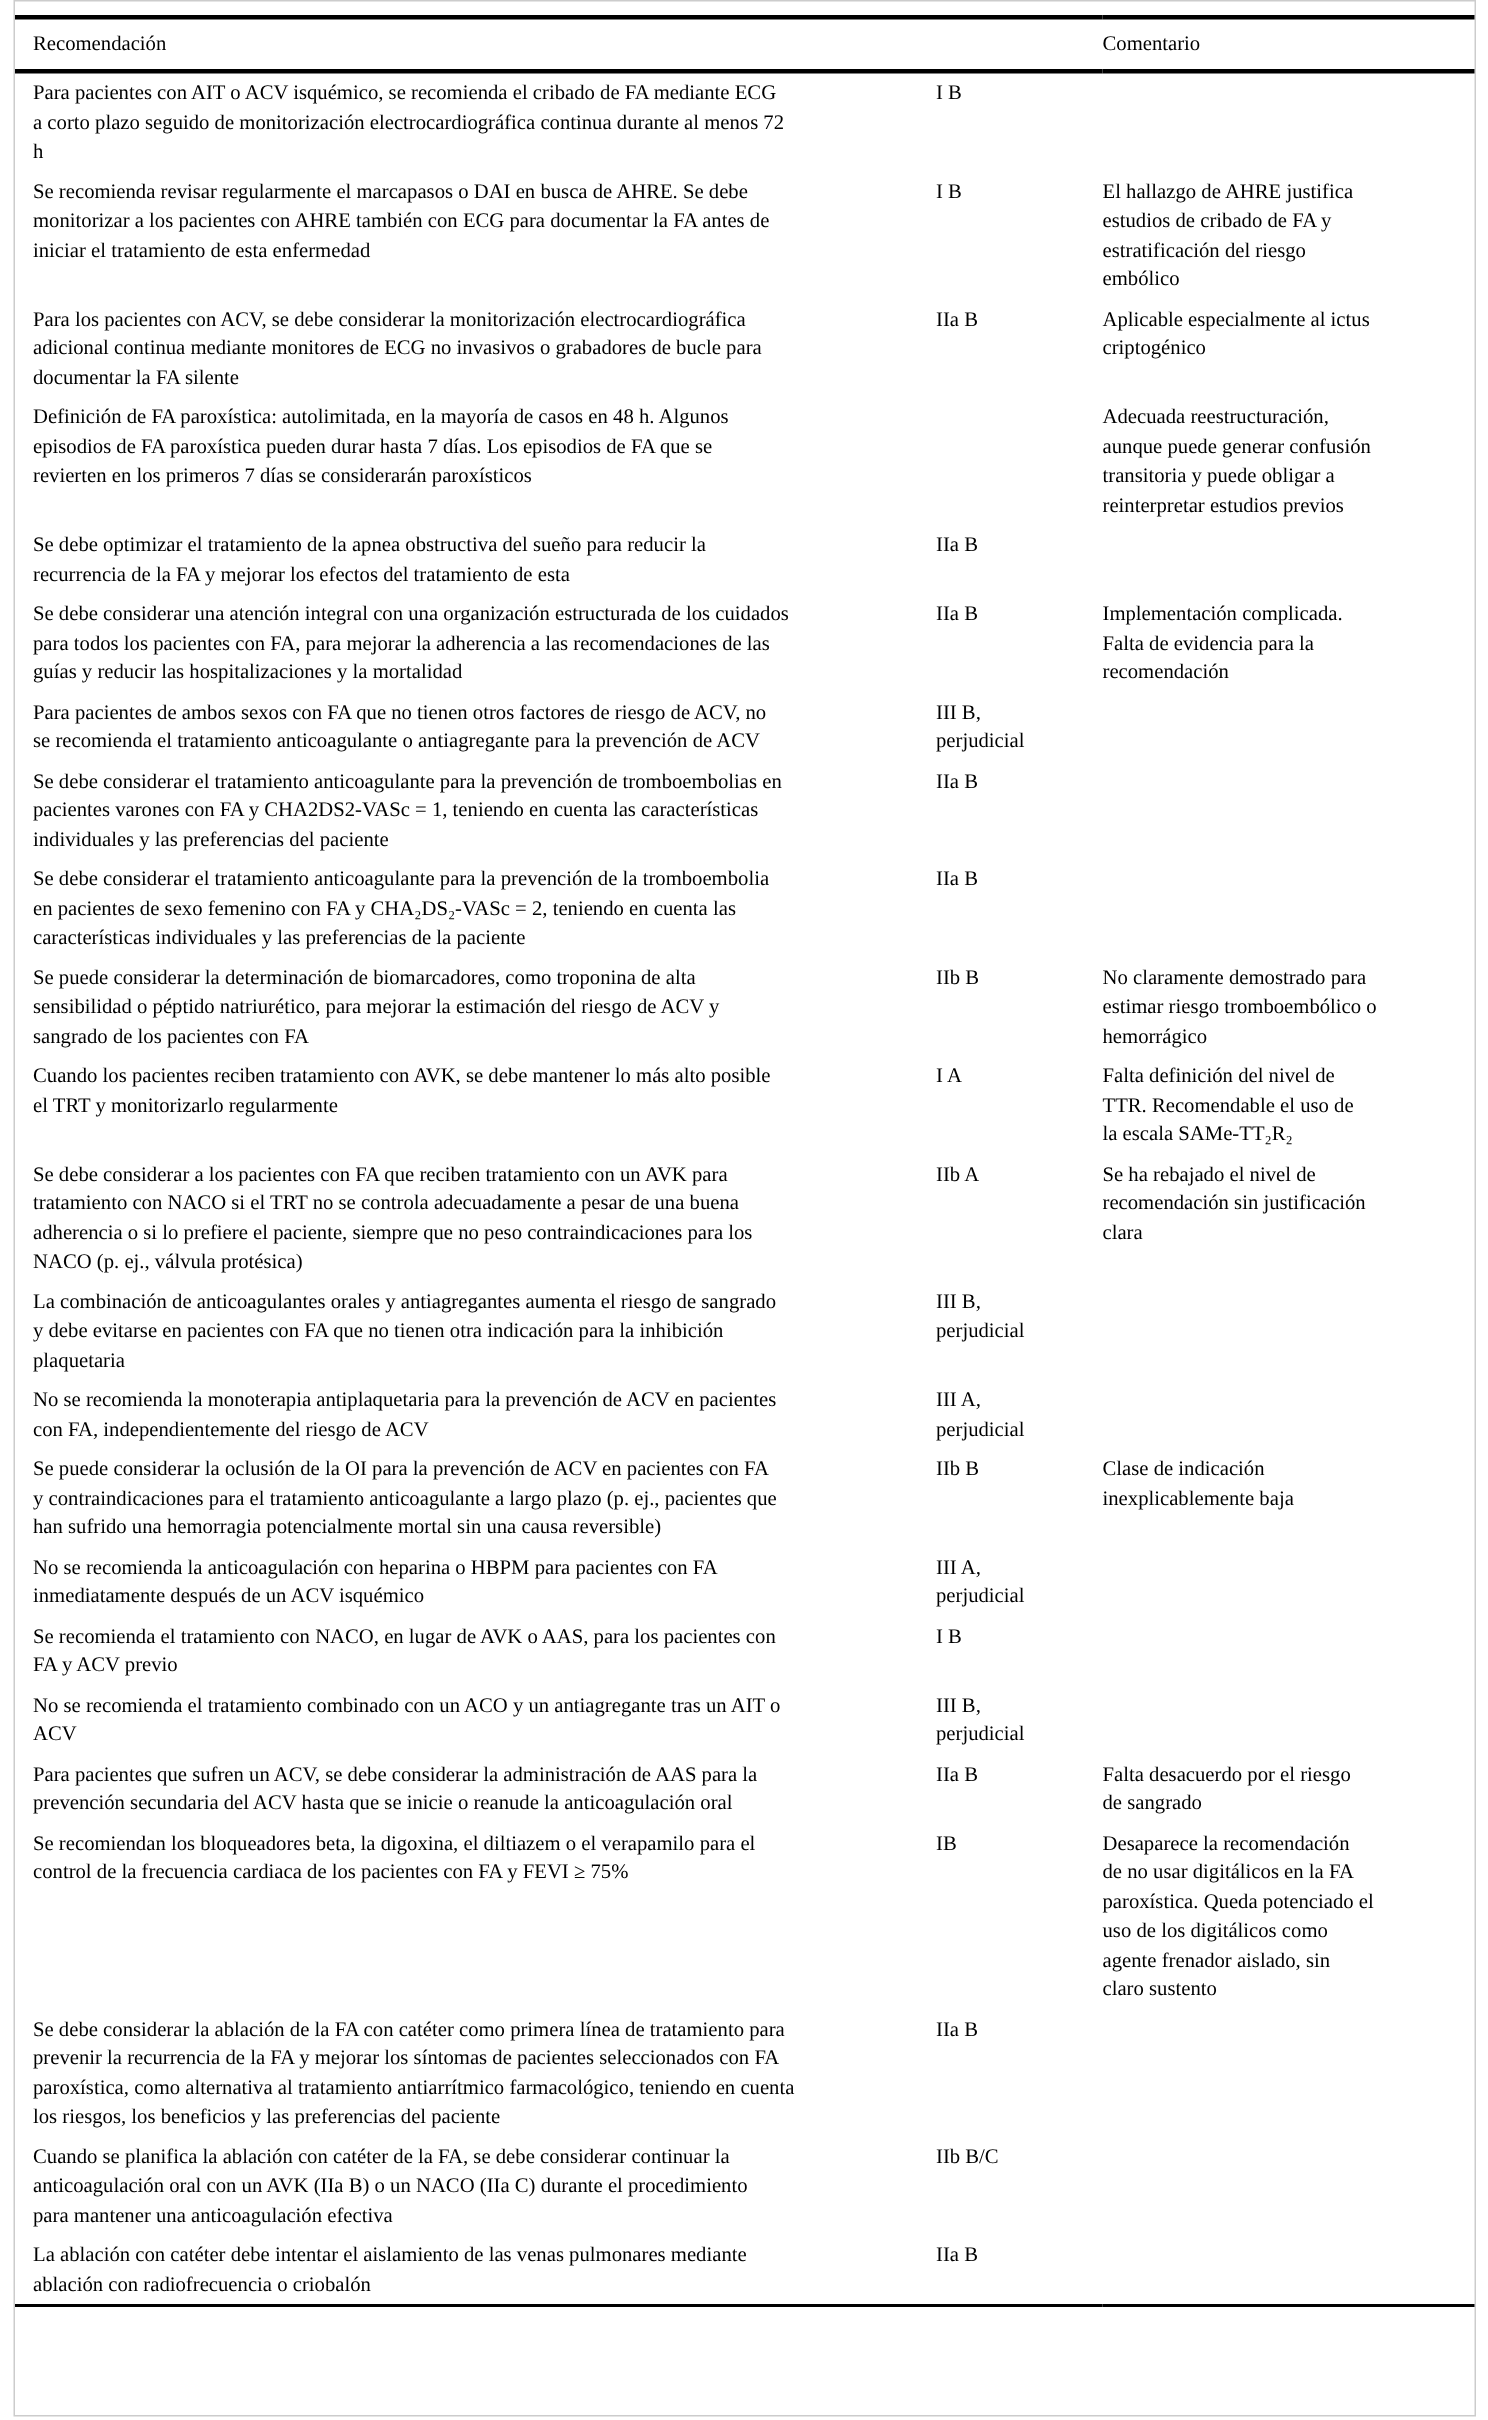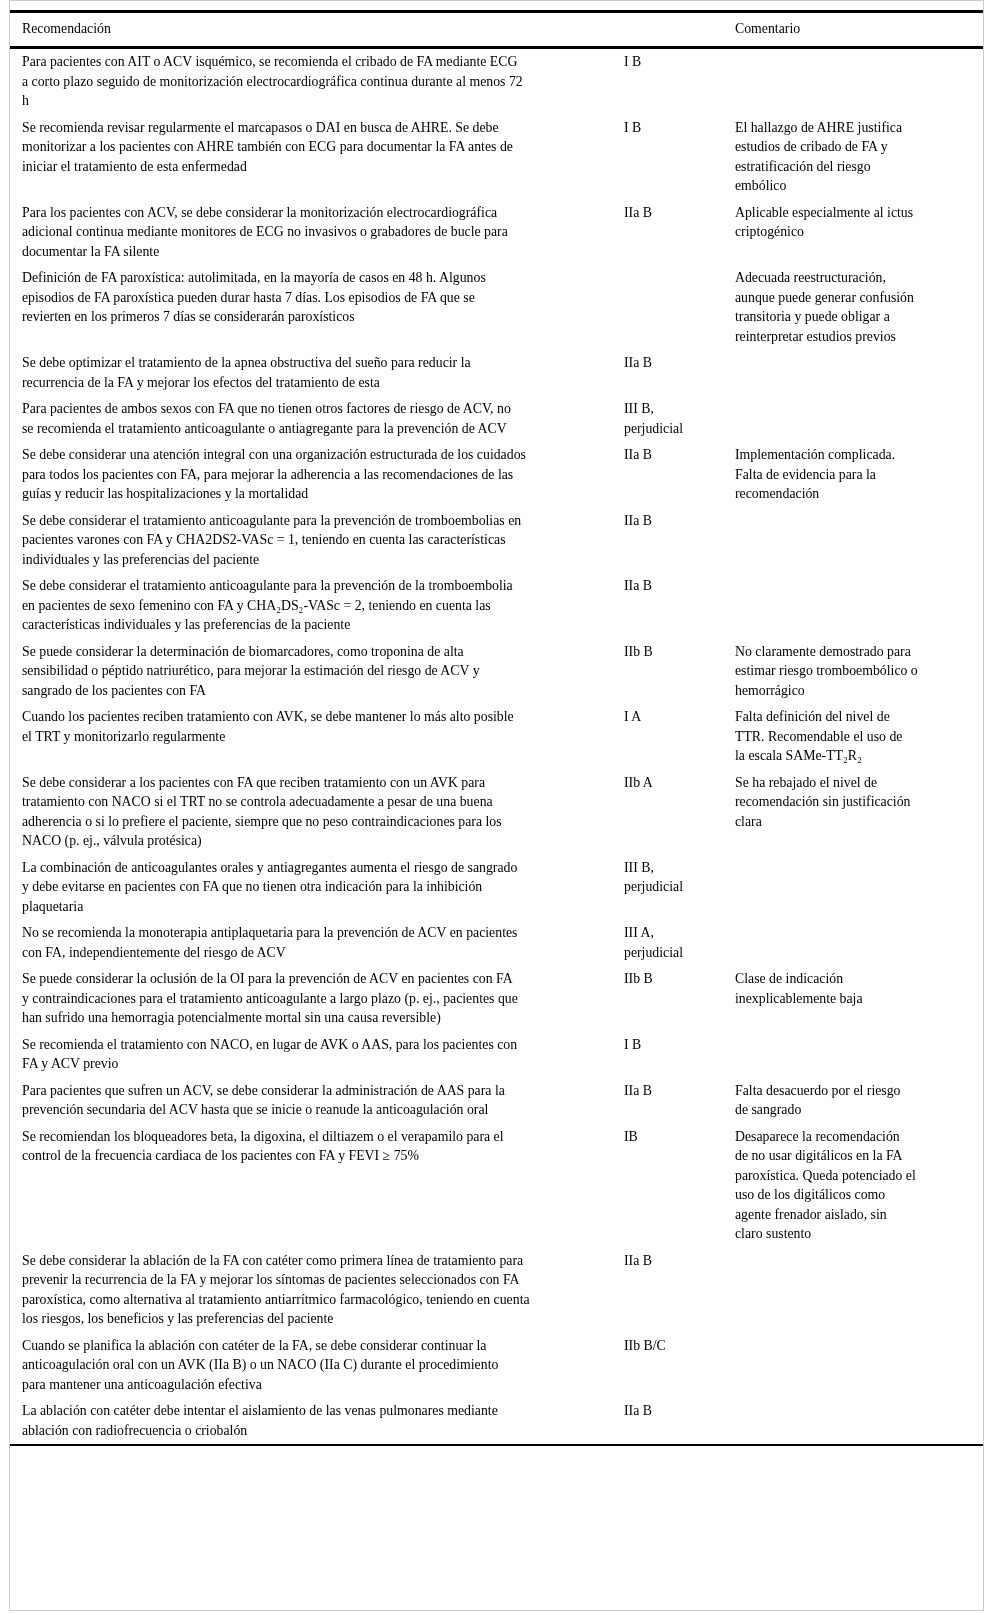--- a/index.html
+++ b/index.html
@@ -116,34 +116,34 @@
 transitoria y puede obligar a
 reinterpretar estudios previos</td>
           </tr>
           <tr>
             <td class="rec">Se debe optimizar el tratamiento de la apnea obstructiva del sueño para reducir la
 recurrencia de la FA y mejorar los efectos del tratamiento de esta</td>
             <td class="cls">IIa B</td>
             <td class="com"></td>
           </tr>
           <tr>
+            <td class="rec">Se debe considerar una atención integral con una organización estructurada de los cuidados
+para todos los pacientes con FA, para mejorar la adherencia a las recomendaciones de las
+guías y reducir las hospitalizaciones y la mortalidad</td>
+            <td class="cls">IIa B</td>
+            <td class="com">Implementación complicada.
+Falta de evidencia para la
+recomendación</td>
+          </tr>
+          <tr>
             <td class="rec">Para pacientes de ambos sexos con FA que no tienen otros factores de riesgo de ACV, no
 se recomienda el tratamiento anticoagulante o antiagregante para la prevención de ACV</td>
             <td class="cls">III B,
 perjudicial</td>
             <td class="com"></td>
-          </tr>
-          <tr>
-            <td class="rec">Se debe considerar una atención integral con una organización estructurada de los cuidados
-para todos los pacientes con FA, para mejorar la adherencia a las recomendaciones de las
-guías y reducir las hospitalizaciones y la mortalidad</td>
-            <td class="cls">IIa B</td>
-            <td class="com">Implementación complicada.
-Falta de evidencia para la
-recomendación</td>
           </tr>
           <tr>
             <td class="rec">Se debe considerar el tratamiento anticoagulante para la prevención de tromboembolias en
 pacientes varones con FA y CHA2DS2-VASc = 1, teniendo en cuenta las características
 individuales y las preferencias del paciente</td>
             <td class="cls">IIa B</td>
             <td class="com"></td>
           </tr>
           <tr>
             <td class="rec">Se debe considerar el tratamiento anticoagulante para la prevención de la tromboembolia
@@ -196,23 +196,37 @@
           </tr>
           <tr>
             <td class="rec">Se puede considerar la oclusión de la OI para la prevención de ACV en pacientes con FA
 y contraindicaciones para el tratamiento anticoagulante a largo plazo (p. ej., pacientes que
 han sufrido una hemorragia potencialmente mortal sin una causa reversible)</td>
             <td class="cls">IIb B</td>
             <td class="com">Clase de indicación
 inexplicablemente baja</td>
           </tr>
           <tr>
+            <td class="rec">No se recomienda la anticoagulación con heparina o HBPM para pacientes con FA
+inmediatamente después de un ACV isquémico</td>
+            <td class="cls">III A,
+perjudicial</td>
+            <td class="com"></td>
+          </tr>
+          <tr>
             <td class="rec">Se recomienda el tratamiento con NACO, en lugar de AVK o AAS, para los pacientes con
 FA y ACV previo</td>
             <td class="cls">I B</td>
+            <td class="com"></td>
+          </tr>
+          <tr>
+            <td class="rec">No se recomienda el tratamiento combinado con un ACO y un antiagregante tras un AIT o
+ACV</td>
+            <td class="cls">III B,
+perjudicial</td>
             <td class="com"></td>
           </tr>
           <tr>
             <td class="rec">Para pacientes que sufren un ACV, se debe considerar la administración de AAS para la
 prevención secundaria del ACV hasta que se inicie o reanude la anticoagulación oral</td>
             <td class="cls">IIa B</td>
             <td class="com">Falta desacuerdo por el riesgo
 de sangrado</td>
           </tr>
           <tr>

